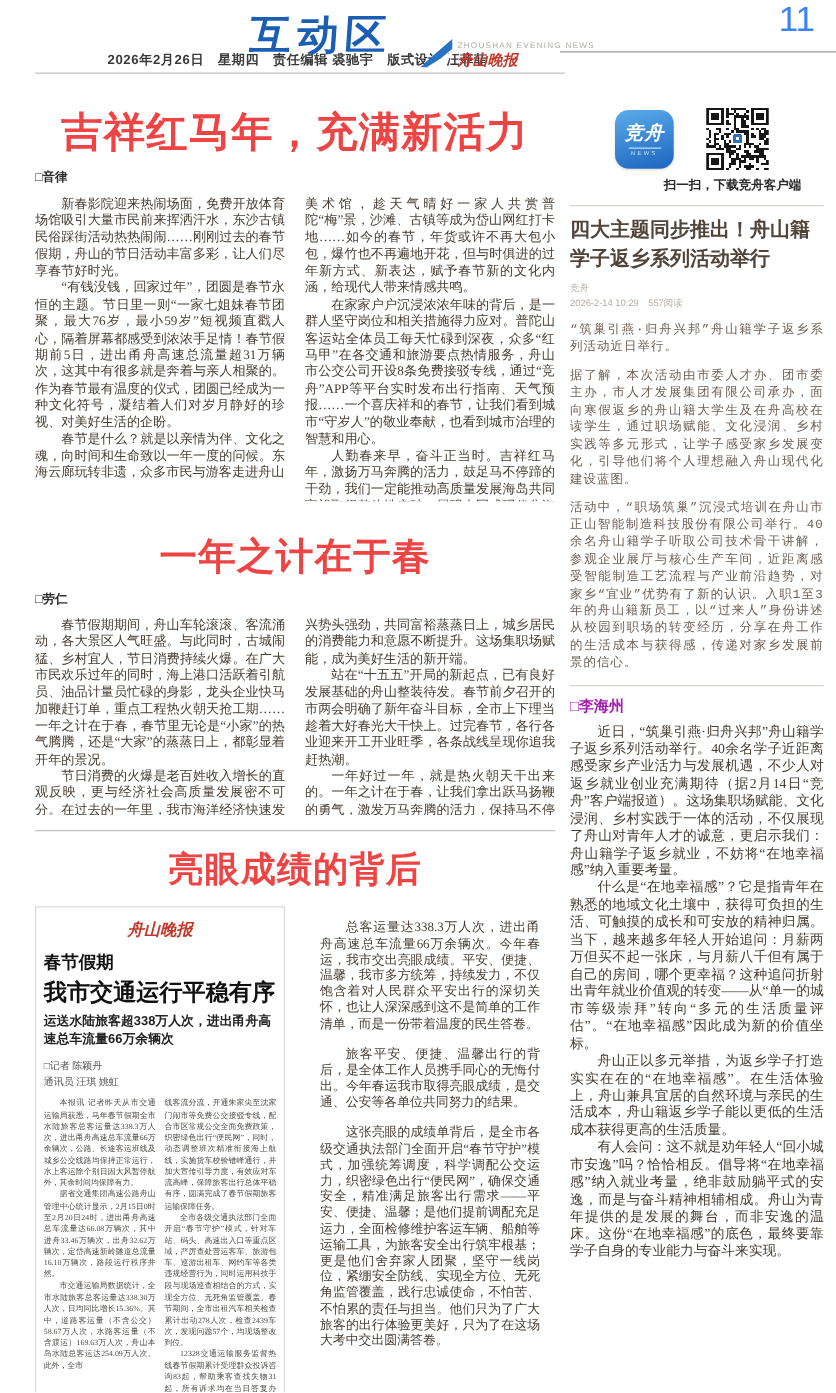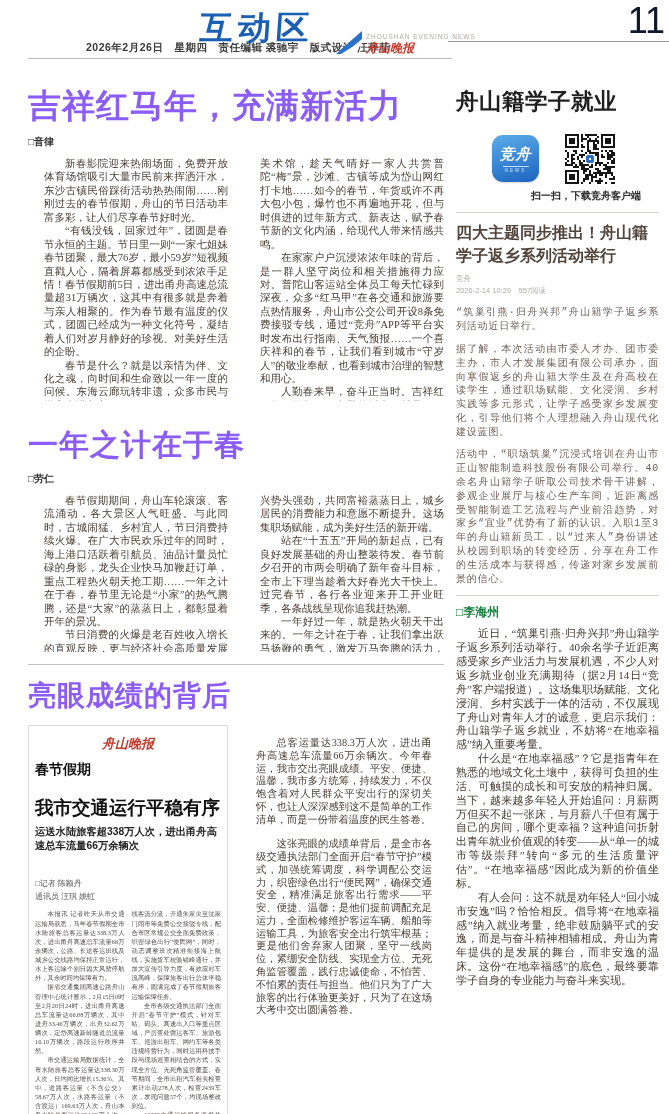--- a/index.html
+++ b/index.html
@@ -2,57 +2,57 @@
 <html><head>
 <meta charset="utf-8">
 <style>
   html,body{margin:0;padding:0;background:#ffffff;}
   .page{position:relative;width:669px;height:1114px;background:#fff;overflow:hidden;
         font-family:"Liberation Serif","DejaVu Serif",serif;color:#43392f;}
   
   .header{position:relative;height:68px;}
   .section-title{position:absolute;left:200px;top:6px;font-family:"Liberation Sans","DejaVu Sans",sans-serif;
         font-size:33px;font-weight:bold;color:#1a5fb4;letter-spacing:5px;transform:skewX(-4deg);}
-  .page-no{position:absolute;right:4px;top:0;font-family:"Liberation Sans",sans-serif;font-size:36px;color:#0f172a;}
+  .page-no{position:absolute;right:17px;top:0;font-family:"Liberation Sans",sans-serif;font-size:28px;color:#3b82f6;}
   .page-no-rule{position:absolute;left:448px;right:0;top:41px;border-top:1.5px solid #9a9a9a;}
   .dateline{position:absolute;left:86px;top:41px;font-family:"Liberation Sans",sans-serif;
         font-size:10.5px;font-weight:bold;color:#3a3a3a;letter-spacing:0.5px;}
   .brand{position:absolute;left:336px;top:30px;display:flex;align-items:center;gap:4px;}
   .brand-text{display:flex;flex-direction:column;line-height:1.2;}
   .brand-en{font-family:"Liberation Sans",sans-serif;font-size:6.5px;letter-spacing:1px;color:#b0aaa4;}
   .brand-cn{font-size:12px;font-weight:bold;font-style:italic;color:#c0392b;}
   .header-rule{position:absolute;left:28px;width:424px;top:58px;border-top:1px solid #bdbdbd;}
   
   .content{position:absolute;top:70px;left:28px;display:flex;gap:12px;}
   .left-col{width:416px;}
   .right-col{width:203px;}
-  .a-title{font-family:"Liberation Sans",sans-serif;font-weight:bold;color:#8b5cf6;}
+  .a-title{font-family:"Liberation Sans",sans-serif;font-weight:bold;color:#ef4444;text-align:center;}
   .t1{font-size:33px;letter-spacing:1px;margin:14px 0 6px;}
   .t2{font-size:30px;letter-spacing:1px;margin:24px 0 6px;}
   .t3{font-size:28px;letter-spacing:1px;margin:12px 0 10px;}
   .byline{font-size:10px;font-weight:bold;color:#2f2f2f;margin:4px 0 8px;}
   .cols{display:flex;gap:16px;overflow:hidden;}
   .cols-a1{height:244px;}
   .cols-a2{height:158px;}
-  .col{width:200px;font-size:10.5px;line-height:1.28;color:#46limb;margin-left:16px;}
+  .col{width:200px;font-size:10.5px;line-height:1.28;color:#46limb;}
   .col{color:#473d33;text-align:justify;}
   .col p{margin:0;text-indent:2em;}
   .col.cont p:first-child{text-indent:0;}
   .rule-h{border-top:1px solid #c2c2c2;margin:12px 0 4px;}
   
   .a3-row{display:flex;gap:16px;align-items:flex-start;}
   .a3-left{width:200px;}
   .a3-right{width:200px;font-size:10.3px;line-height:1.24;color:#473d33;text-align:justify;}
   .a3-right p{margin:12px;text-indent:2em;}
   .clip{border:1px solid #dcdcdc;padding:7px 6px 8px;box-sizing:border-box;background:#fff;}
   .clip-brand{font-size:13px;font-weight:bold;font-style:italic;color:#c0392b;text-align:center;margin:2px 0 8px;}
   .clip-kicker{font-family:"Liberation Sans",sans-serif;font-size:14px;font-weight:bold;color:#111;}
-  .clip-headline{font-family:"Liberation Sans",sans-serif;font-size:18.5px;font-weight:bold;color:#111;margin-top:16px;}
+  .clip-headline{font-family:"Liberation Sans",sans-serif;font-size:18.5px;font-weight:bold;color:#111;margin-top:2px;}
   .clip-subhead{font-family:"Liberation Sans",sans-serif;font-size:10.3px;font-weight:bold;color:#222;margin-top:5px;line-height:1.4;}
-  .clip-bylines{font-size:8px;color:#555;margin-top:24px;line-height:1.6;}
+  .clip-bylines{font-size:8px;color:#555;margin-top:7px;line-height:1.6;}
   .clip-cols{display:flex;gap:7px;margin-top:6px;}
   .clip-col{width:90px;font-size:6.3px;line-height:1.45;color:#4e4a46;text-align:justify;}
   .clip-col p{margin:0;text-indent:2em;}
   .clip-col.cont p:first-child{text-indent:0;}
   
   .f-title{font-family:"Liberation Sans",sans-serif;font-size:22.5px;font-weight:bold;color:#1e1e1e;
         line-height:1.42;margin-top:16px;letter-spacing:0.5px;}
   .f-iconrow{display:flex;align-items:center;justify-content:space-between;padding:0 44px 0 36px;margin-top:16px;}
   .app-icon{width:47px;height:47px;border-radius:11px;background:linear-gradient(165deg,#5aace9,#1d64c0);
         display:flex;flex-direction:column;align-items:center;justify-content:center;color:#fff;box-shadow:0 1px 2px rgba(0,0,0,.15);}
@@ -60,21 +60,21 @@
   .app-icon .bar{width:26px;border-top:1px solid #bfe0f8;margin:2px 0 1px;}
   .app-icon .sub{font-size:4.5px;letter-spacing:2px;color:#cfe6fa;font-family:"Liberation Sans",sans-serif;}
   .qr{width:50px;height:50px;}
   .qr-caption{font-family:"Liberation Sans",sans-serif;font-size:10px;font-weight:bold;color:#2a2a2a;
         text-align:right;margin:5px 18px 0 0;}
   .f-rule{border-top:1px solid #d8d4d0;margin:9px 0 8px;}
   .f-subhead{font-family:"Liberation Sans",sans-serif;font-size:16px;font-weight:bold;color:#51443b;line-height:1.45;}
   .f-meta{margin-top:6px;font-family:"Liberation Sans",sans-serif;font-size:7.5px;color:#b5aca4;line-height:1.6;}
   .f-body{margin-top:9px;font-size:10px;line-height:1.38;color:#6e6056;text-align:justify;letter-spacing:0.8px;font-family:Liberation Mono, monospace;}
   .f-body p{margin:0 0 9px;}
-  .f-byline{font-size:12px;font-weight:bold;color:#15803d;margin:2px 0 6px;}
+  .f-byline{font-size:12px;font-weight:bold;color:#a21caf;margin:2px 0 6px;}
   .f-comm{font-size:11px;line-height:1.26;color:#453b31;text-align:justify;}
   .f-comm p{margin:0;text-indent:2em;}
 </style>
 </head>
 <body>
 
 <div class="page">
 
   <div class="header">
     <div class="section-title">互动区</div>
@@ -161,29 +161,29 @@
                     <p>全市各级交通执法部门全面开启“春节守护”模式，针对车站、码头、高速出入口等重点区域，严厉查处营运客车、旅游包车、巡游出租车、网约车等各类违规经营行为，同时运用科技手段与现场巡查相结合的方式，实现全方位、无死角监管覆盖。春节期间，全市出租汽车相关检查累计出动278人次，检查2439车次，发现问题57个，均现场整改到位。</p>
                     <p>12328交通运输服务监督热线春节假期累计受理群众投诉咨询83起，帮助乘客查找失物31起，所有诉求均在当日答复办结，“舟山交通”统一票务平台运行平稳。</p>
                   </div>
               </div>
             </div>
 
           </div>
 
           <div class="a3-right">
               <p>总客运量达338.3万人次，进出甬舟高速总车流量66万余辆次。今年春运，我市交出亮眼成绩。平安、便捷、温馨，我市多方统筹，持续发力，不仅饱含着对人民群众平安出行的深切关怀，也让人深深感到这不是简单的工作清单，而是一份带着温度的民生答卷。</p>
+              <p>旅客平安、便捷、温馨出行的背后，是全体工作人员携手同心的无悔付出。今年春运我市取得亮眼成绩，是交通、公安等各单位共同努力的结果。</p>
               <p>这张亮眼的成绩单背后，是全市各级交通执法部门全面开启“春节守护”模式，加强统筹调度，科学调配公交运力，织密绿色出行“便民网”，确保交通安全，精准满足旅客出行需求——平安、便捷、温馨；是他们提前调配充足运力，全面检修维护客运车辆、船舶等运输工具，为旅客安全出行筑牢根基；更是他们舍弃家人团聚，坚守一线岗位，紧绷安全防线、实现全方位、无死角监管覆盖，践行忠诚使命，不怕苦、不怕累的责任与担当。他们只为了广大旅客的出行体验更美好，只为了在这场大考中交出圆满答卷。</p>
             </div>
         </div>
       </div>
     </div>
 
     <div class="right-col">
       <div class="f-title">
-        <div>舟山籍学子就业</div>
       </div>
 
       <div class="f-iconrow">
         <div class="app-icon">
           <span class="cn">竞舟</span>
           <span class="bar"></span>
           <span class="sub">NEWS</span>
         </div>
         <div class="qr"><svg width="50" height="50" viewBox="0 0 25 25" shape-rendering="crispEdges">
               <rect width="25" height="25" fill="#fff"></rect>
@@ -425,18 +425,19 @@
           <p>据了解，本次活动由市委人才办、团市委主办，市人才发展集团有限公司承办，面向寒假返乡的舟山籍大学生及在舟高校在读学生，通过职场赋能、文化浸润、乡村实践等多元形式，让学子感受家乡发展变化，引导他们将个人理想融入舟山现代化建设蓝图。</p>
           <p>活动中，“职场筑巢”沉浸式培训在舟山市正山智能制造科技股份有限公司举行。40余名舟山籍学子听取公司技术骨干讲解，参观企业展厅与核心生产车间，近距离感受智能制造工艺流程与产业前沿趋势，对家乡“宜业”优势有了新的认识。入职1至3年的舟山籍新员工，以“过来人”身份讲述从校园到职场的转变经历，分享在舟工作的生活成本与获得感，传递对家乡发展前景的信心。</p>
         </div>
 
       <div class="f-rule"></div>
 
       <div class="f-byline">□李海州</div>
       <div class="f-comm">
           <p>近日，“筑巢引燕·归舟兴邦”舟山籍学子返乡系列活动举行。40余名学子近距离感受家乡产业活力与发展机遇，不少人对返乡就业创业充满期待（据2月14日“竞舟”客户端报道）。这场集职场赋能、文化浸润、乡村实践于一体的活动，不仅展现了舟山对青年人才的诚意，更启示我们：舟山籍学子返乡就业，不妨将“在地幸福感”纳入重要考量。</p>
           <p>什么是“在地幸福感”？它是指青年在熟悉的地域文化土壤中，获得可负担的生活、可触摸的成长和可安放的精神归属。当下，越来越多年轻人开始追问：月薪两万但买不起一张床，与月薪八千但有属于自己的房间，哪个更幸福？这种追问折射出青年就业价值观的转变——从“单一的城市等级崇拜”转向“多元的生活质量评估”。“在地幸福感”因此成为新的价值坐标。</p>
+          <p>舟山正以多元举措，为返乡学子打造实实在在的“在地幸福感”。在生活体验上，舟山兼具宜居的自然环境与亲民的生活成本，舟山籍返乡学子能以更低的生活成本获得更高的生活质量。</p>
           <p>有人会问：这不就是劝年轻人“回小城市安逸”吗？恰恰相反。倡导将“在地幸福感”纳入就业考量，绝非鼓励躺平式的安逸，而是与奋斗精神相辅相成。舟山为青年提供的是发展的舞台，而非安逸的温床。这份“在地幸福感”的底色，最终要靠学子自身的专业能力与奋斗来实现。</p>
         </div>
     </div>
 
   </div>
 </div>
 
 </body></html>

